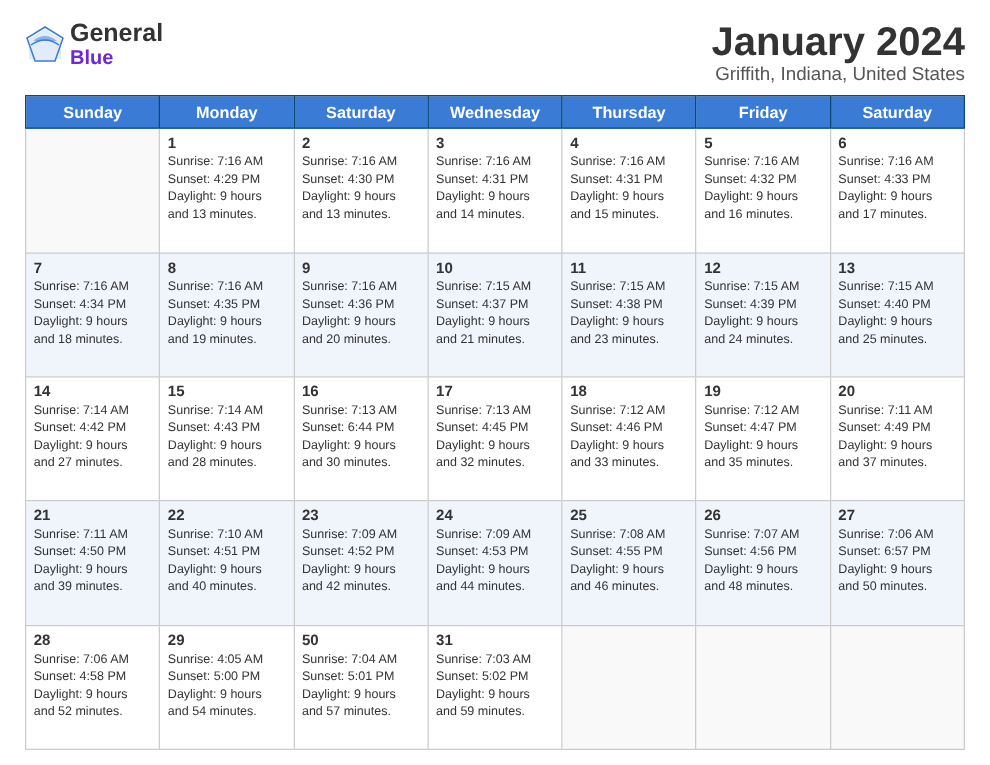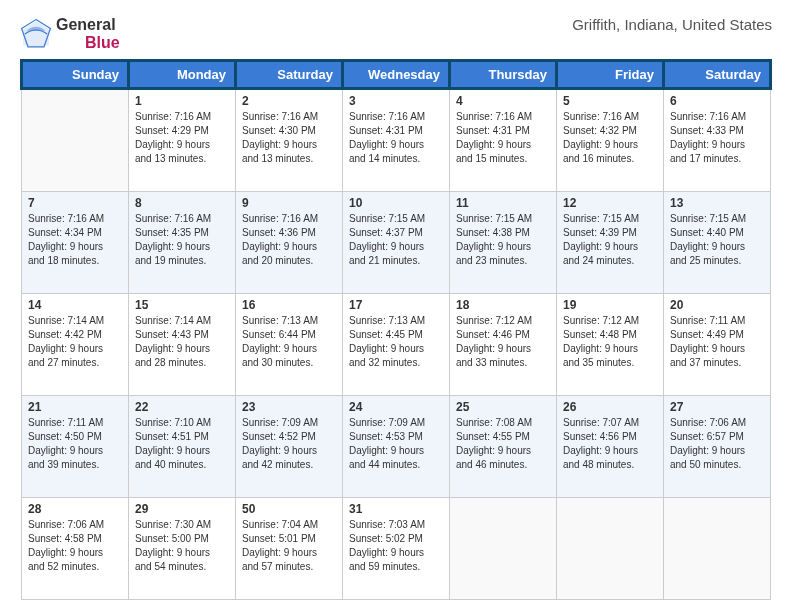--- a/index.html
+++ b/index.html
@@ -27,29 +27,28 @@
       display: flex;
       align-items: center;
       gap: 0px;
     }
     .logo-text {
       display: flex;
       flex-direction: column;
       line-height: 1.1;
     }
     .logo-general {
-      font-size: 16px;
+      font-size: 20px;
       font-weight: bold;
       color: #333;
     }
     .logo-blue {
       font-size: 16px;
       font-weight: bold;
-      color: #be185d;
-      margin-left: 29px;
+      color: #6d28d9;
     }
     .logo-icon {
       width: 32px;
       height: 32px;
       margin-right: 4px;
     }
     .title-block {
       text-align: right;
     }
     .title-block h1 {
@@ -64,25 +63,25 @@
       color: #555;
     }
     .calendar {
       width: 100%;
       border-collapse: collapse;
       flex: 1;
     }
     .calendar th {
       background-color: #3a7bd5;
       color: #fff;
-      text-align: right;
+      text-align: center;
       padding: 5px 8px;
       font-size: 13px;
       font-weight: bold;
-      border: 3px solid #0c4a6e;
+      border: 1px solid #0c4a6e;
     }
     .calendar td {
       border: 1px solid #ccc;
       vertical-align: top;
       padding: 4px 6px;
       width: calc(100% / 7);
       font-size: 10.5px;
       color: #333;
       background: #fff;
     }
@@ -115,20 +114,21 @@
         <polygon points="20,2 38,13 30,36 10,36 2,13" fill="none" stroke="#3a7bd5" stroke-width="1.5"></polygon>
         <path d="M8,16 Q20,6 32,16" fill="#3a7bd5" opacity="0.5"></path>
         <path d="M6,20 Q20,10 34,20" fill="none" stroke="#3a7bd5" stroke-width="1.5"></path>
       </svg>
       <div class="logo-text">
         <span class="logo-general">General</span>
         <span class="logo-blue">Blue</span>
       </div>
     </div>
     <div class="title-block">
+      <h1>January 2024</h1>
       <h2>Griffith, Indiana, United States</h2>
     </div>
   </div>
 
   <table class="calendar">
     <thead>
       <tr>
         <th>Sunday</th>
         <th>Monday</th>
         <th>Saturday</th>
@@ -212,21 +212,21 @@
           <td>
             <span class="day-number">17</span>
             <div class="day-info"><span>Sunrise: 7:13 AM</span><br><span>Sunset: 4:45 PM</span><br><span>Daylight: 9 hours</span><br><span>and 32 minutes.</span></div>
           </td>
           <td>
             <span class="day-number">18</span>
             <div class="day-info"><span>Sunrise: 7:12 AM</span><br><span>Sunset: 4:46 PM</span><br><span>Daylight: 9 hours</span><br><span>and 33 minutes.</span></div>
           </td>
           <td>
             <span class="day-number">19</span>
-            <div class="day-info"><span>Sunrise: 7:12 AM</span><br><span>Sunset: 4:48 PM</span><br><span>Daylight: 9 hours</span><br><span>and 35 minutes.</span></div>
+            <div class="day-info"><span>Sunrise: 7:12 AM</span><br><span>Sunset: 4:47 PM</span><br><span>Daylight: 9 hours</span><br><span>and 35 minutes.</span></div>
           </td>
           <td>
             <span class="day-number">20</span>
             <div class="day-info"><span>Sunrise: 7:11 AM</span><br><span>Sunset: 4:49 PM</span><br><span>Daylight: 9 hours</span><br><span>and 37 minutes.</span></div>
           </td>
         </tr>
         <tr class="row-shaded">
           <td>
             <span class="day-number">21</span>
             <div class="day-info"><span>Sunrise: 7:11 AM</span><br><span>Sunset: 4:50 PM</span><br><span>Daylight: 9 hours</span><br><span>and 39 minutes.</span></div>
@@ -256,21 +256,21 @@
             <div class="day-info"><span>Sunrise: 7:06 AM</span><br><span>Sunset: 6:57 PM</span><br><span>Daylight: 9 hours</span><br><span>and 50 minutes.</span></div>
           </td>
         </tr>
         <tr>
           <td>
             <span class="day-number">28</span>
             <div class="day-info"><span>Sunrise: 7:06 AM</span><br><span>Sunset: 4:58 PM</span><br><span>Daylight: 9 hours</span><br><span>and 52 minutes.</span></div>
           </td>
           <td>
             <span class="day-number">29</span>
-            <div class="day-info"><span>Sunrise: 7:30 AM</span><br><span>Sunset: 5:00 PM</span><br><span>Daylight: 9 hours</span><br><span>and 54 minutes.</span></div>
+            <div class="day-info"><span>Sunrise: 4:05 AM</span><br><span>Sunset: 5:00 PM</span><br><span>Daylight: 9 hours</span><br><span>and 54 minutes.</span></div>
           </td>
           <td>
             <span class="day-number">50</span>
             <div class="day-info"><span>Sunrise: 7:04 AM</span><br><span>Sunset: 5:01 PM</span><br><span>Daylight: 9 hours</span><br><span>and 57 minutes.</span></div>
           </td>
           <td>
             <span class="day-number">31</span>
             <div class="day-info"><span>Sunrise: 7:03 AM</span><br><span>Sunset: 5:02 PM</span><br><span>Daylight: 9 hours</span><br><span>and 59 minutes.</span></div>
           </td>
           <td class="empty"></td>

